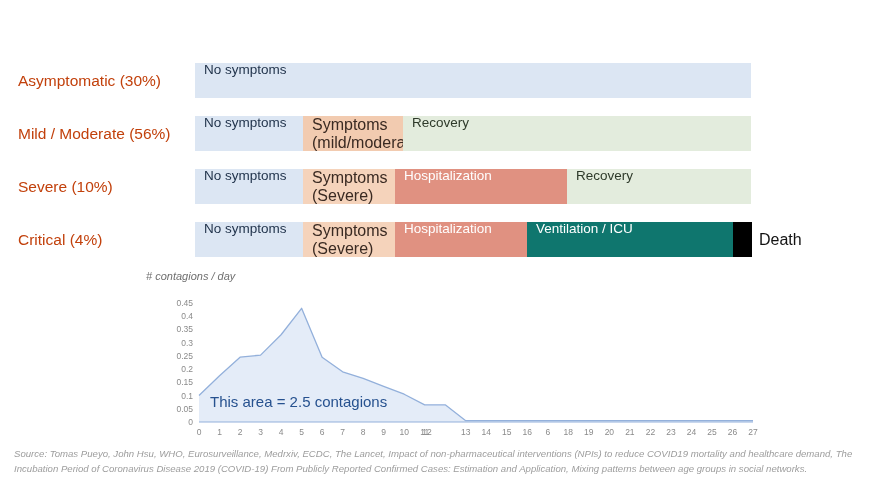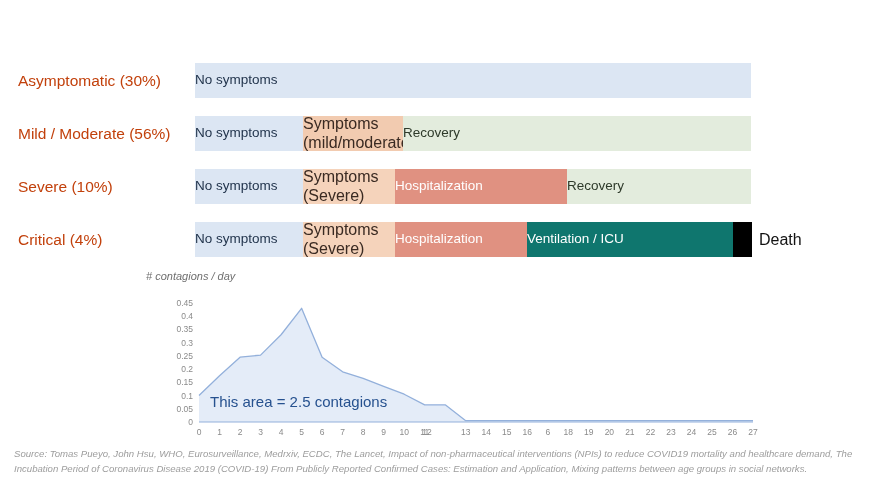--- a/index.html
+++ b/index.html
@@ -35,22 +35,23 @@
   }
   .bar{
     position:absolute;left:195px;
     height:35px;
     display:flex;
     align-items:stretch;
   }
   .seg{
     position:relative;
     display:flex;
-    align-items:center;
+    align-items:flex-start;
     box-sizing:border-box;
+    padding-left:9px;
     overflow:hidden;
   }
   .seg .lbl{
     font-size:13.5px;
     line-height:1.05;
     white-space:pre-line;
     letter-spacing:0;
   }
   .seg.small .lbl{font-size:16px;line-height:1.15;}
   .death-label{

